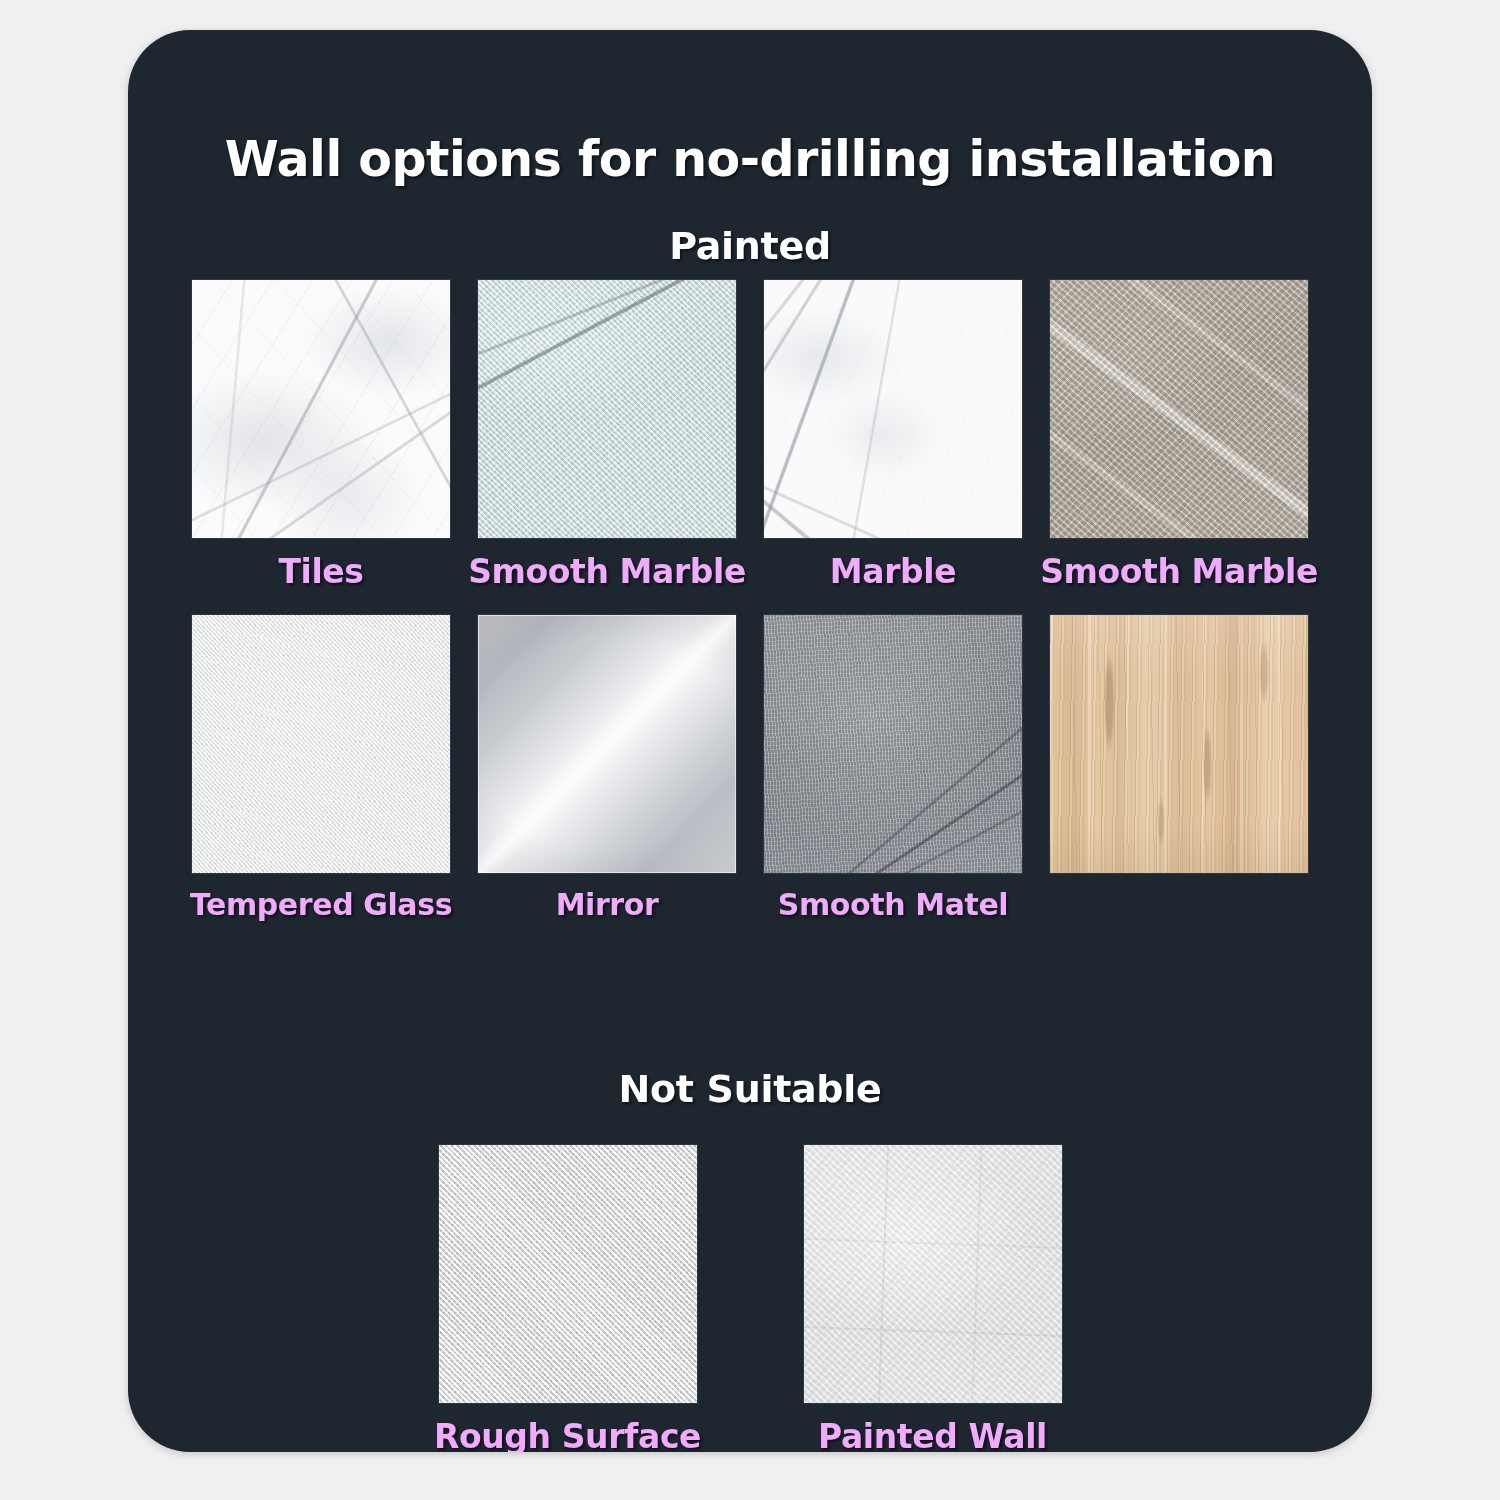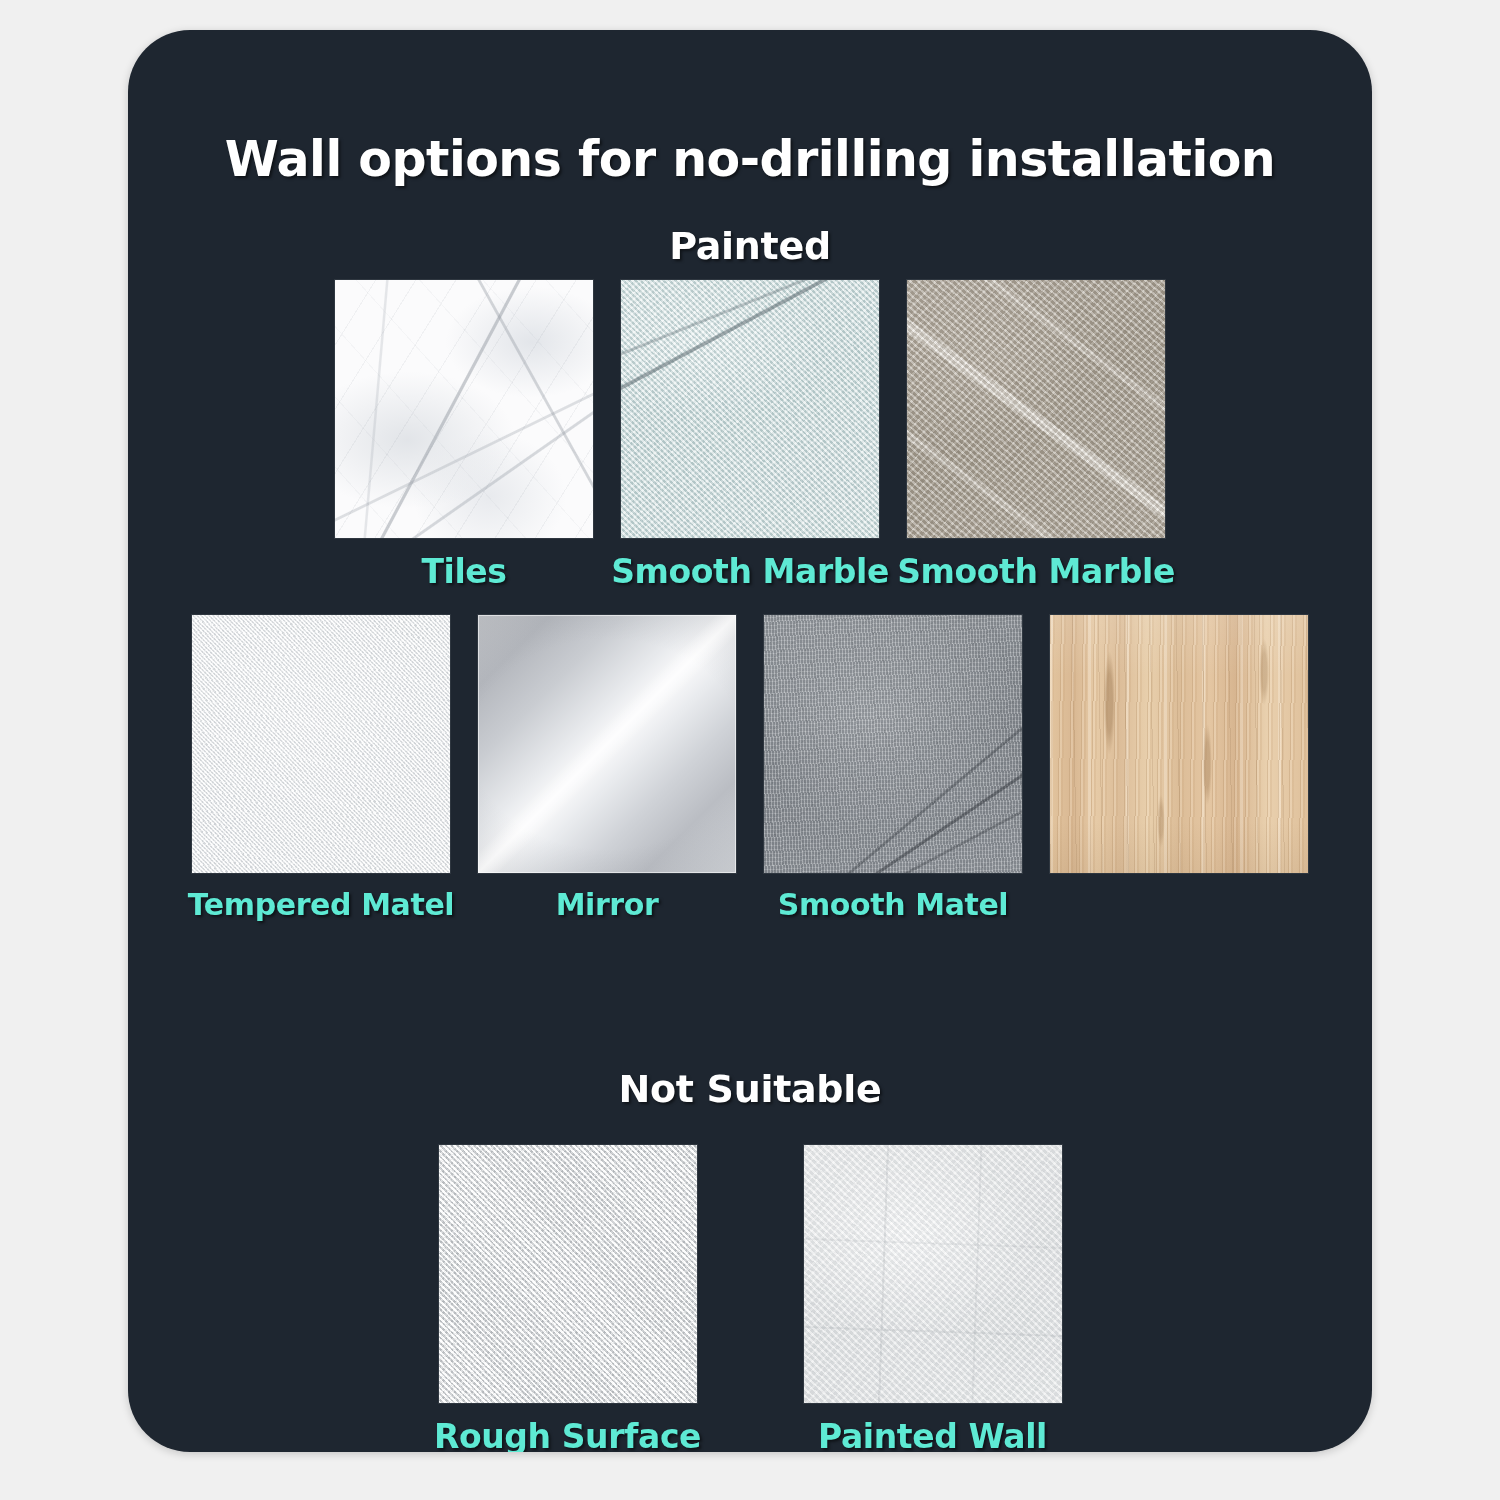--- a/index.html
+++ b/index.html
@@ -84,21 +84,21 @@
     background: #dddddd;
     box-shadow: 0 0 0 1px rgba(255,255,255,0.08);
   }
   .swatch > .tex {
     position: absolute;
     inset: 0;
   }
 
   .cell-label {
     margin-top: 14px;
-    color: #5eead4;
+    color: #f0abfc;
     font-family: "DejaVu Sans", sans-serif;
     font-weight: bold;
     font-size: 33px;
     letter-spacing: -0.4px;
     white-space: nowrap;
     text-shadow: 2px 2px 3px rgba(0,0,0,0.55);
     text-align: center;
   }
   .grid-row2 .cell-label { font-size: 30px; }
   .grid-bad .cell-label { font-size: 33px; }
@@ -345,37 +345,43 @@
         <div class="cell-label">Tiles</div>
       </div>
 
       <div class="cell">
         <div class="swatch">
           <div class="tex tex-marble-blue"></div>
         </div>
         <div class="cell-label">Smooth Marble</div>
       </div>
 
+      <div class="cell">
+        <div class="swatch">
+          <div class="tex tex-marble-white"></div>
+        </div>
+        <div class="cell-label">Marble</div>
+      </div>
 
       <div class="cell">
         <div class="swatch">
           <div class="tex tex-marble-grey"></div>
         </div>
         <div class="cell-label">Smooth Marble</div>
       </div>
 
     </div>
 
     <div class="grid grid-row2" id="grid-suitable-2">
 
       <div class="cell">
         <div class="swatch">
           <div class="tex tex-glass"></div>
         </div>
-        <div class="cell-label">Tempered Matel</div>
+        <div class="cell-label">Tempered Glass</div>
       </div>
 
       <div class="cell">
         <div class="swatch">
           <div class="tex tex-mirror"></div>
         </div>
         <div class="cell-label">Mirror</div>
       </div>
 
       <div class="cell">

